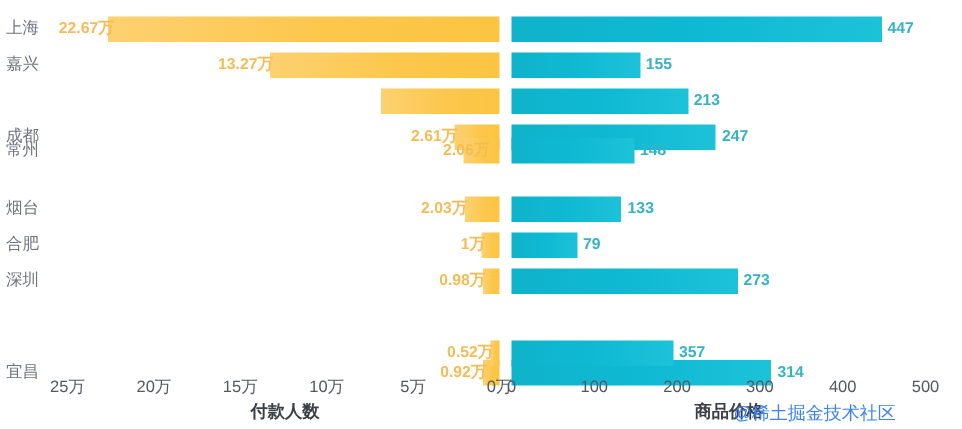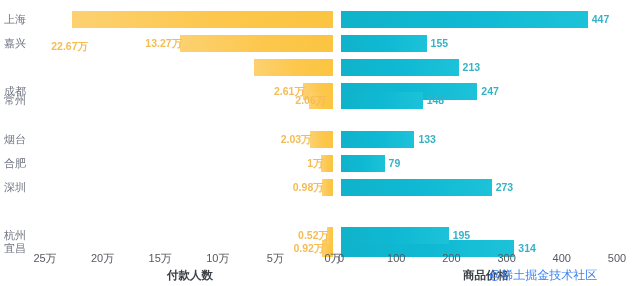--- a/index.html
+++ b/index.html
@@ -121,21 +121,21 @@
 </style>
 </head>
 <body>
 
 <div id="chart-root">
 
   <div class="plot-area">
       <div class="row" style="top: 7px;">
         <div class="cat-label">上海</div>
         <div class="bar-left" title="上海 22.67万" style="left: 71.8416px; width: 261.158px;"></div>
-        <div class="val-left" style="right: 553px; color: rgb(245, 188, 85); margin-top: 27px;">22.67万</div>
+        <div class="val-left" style="right: 565px; color: rgb(245, 188, 85);">22.67万</div>
         <div class="bar-right" title="上海 447" style="left: 341px; width: 246.744px;"></div>
         <div class="val-right" style="left: 591.744px; color: rgb(52, 179, 198);">447</div>
       </div>
       <div class="row" style="top: 31px;">
         <div class="cat-label">嘉兴</div>
         <div class="bar-left" title="嘉兴 13.27万" style="left: 180.13px; width: 152.87px;"></div>
         <div class="val-left" style="right: 458.87px; color: rgb(245, 188, 85);">13.27万</div>
         <div class="bar-right" title="嘉兴 155" style="left: 341px; width: 85.56px;"></div>
         <div class="val-right" style="left: 430.56px; color: rgb(52, 179, 198);">155</div>
       </div>
@@ -180,25 +180,24 @@
         <div class="val-right" style="left: 495.696px; color: rgb(52, 179, 198);">273</div>
       </div>
       <div class="row" style="top: 199px; margin-top: 37px;">
         <div class="cat-label">宜昌</div>
         <div class="bar-left" title="宜昌 0.92万" style="left: 322.402px; width: 10.5984px;"></div>
         <div class="val-left" style="right: 316.598px; color: rgb(245, 188, 85);">0.92万</div>
         <div class="bar-right" title="宜昌 314" style="left: 341px; width: 173.328px;"></div>
         <div class="val-right" style="left: 518.328px; color: rgb(52, 179, 198);">314</div>
       </div>
       <div class="row" style="top: 223px;">
-        <div class="cat-label">杭州</div>
         <div class="bar-left" title="杭州 0.52万" style="left: 327.01px; width: 5.9904px;"></div>
         <div class="val-left" style="right: 311.99px; color: rgb(245, 188, 85);">0.52万</div>
         <div class="bar-right" title="杭州 195" style="left: 341px; width: 107.64px;"></div>
-        <div class="val-right" style="left: 452.64px; color: rgb(52, 179, 198);">195</div>
+        <div class="val-right" style="left: 452.64px; color: rgb(52, 179, 198);">357</div>
       </div>
     </div>
 
   <div class="axis-ticks">
       <div class="tick" style="left: 45px;">25万</div>
       <div class="tick" style="left: 102.6px;">20万</div>
       <div class="tick" style="left: 160.2px;">15万</div>
       <div class="tick" style="left: 217.8px;">10万</div>
       <div class="tick" style="left: 275.4px;">5万</div>
       <div class="tick" style="left: 333px;">0万</div>

